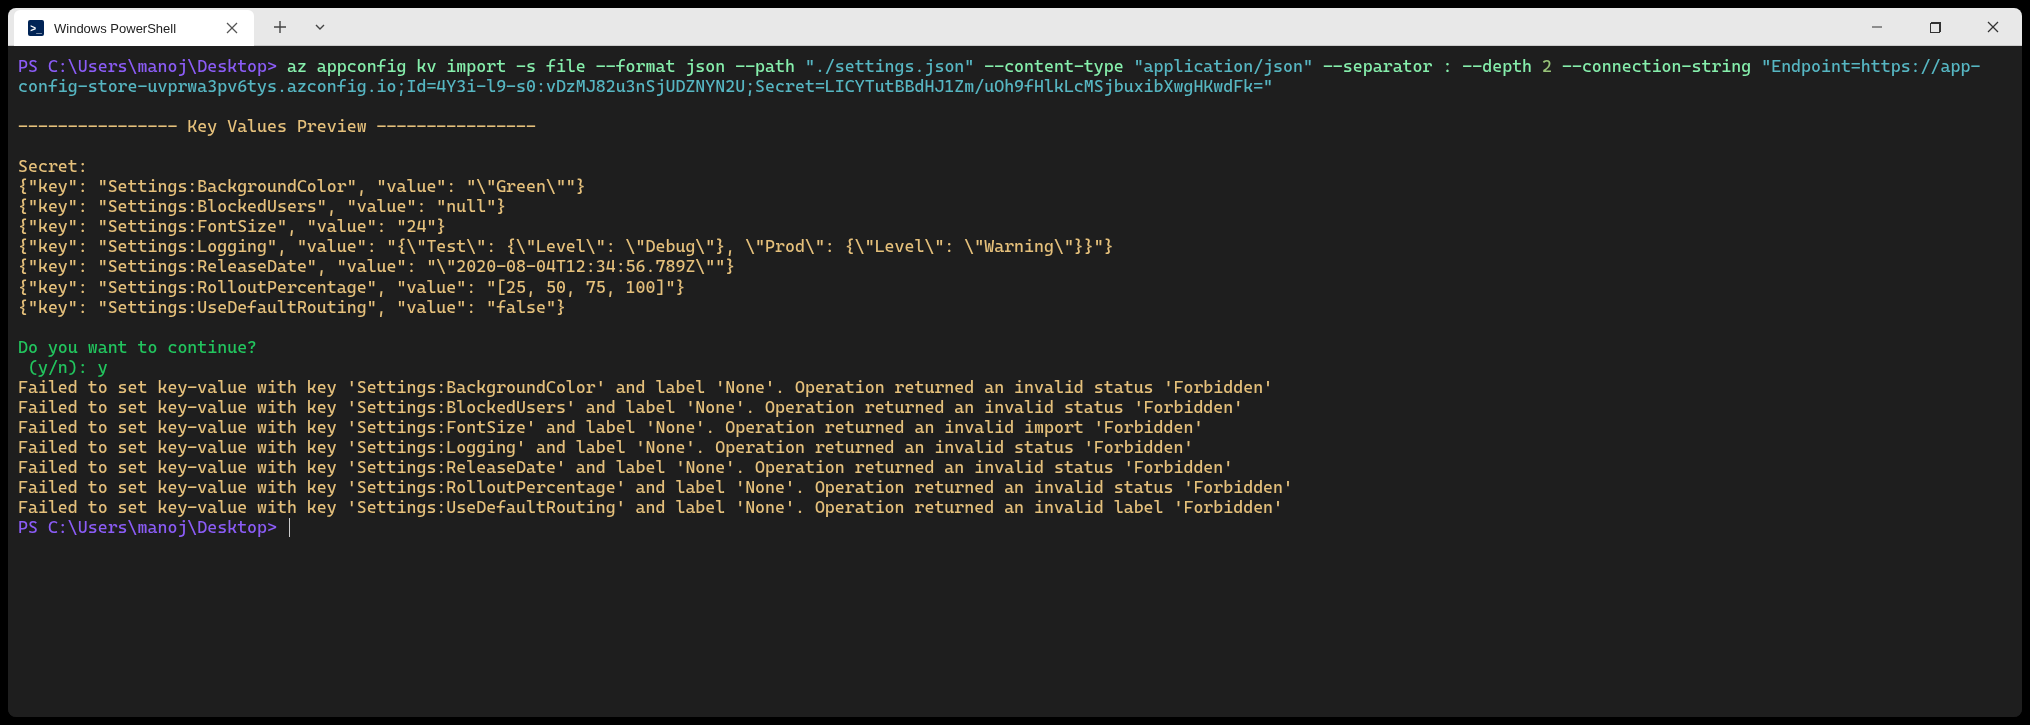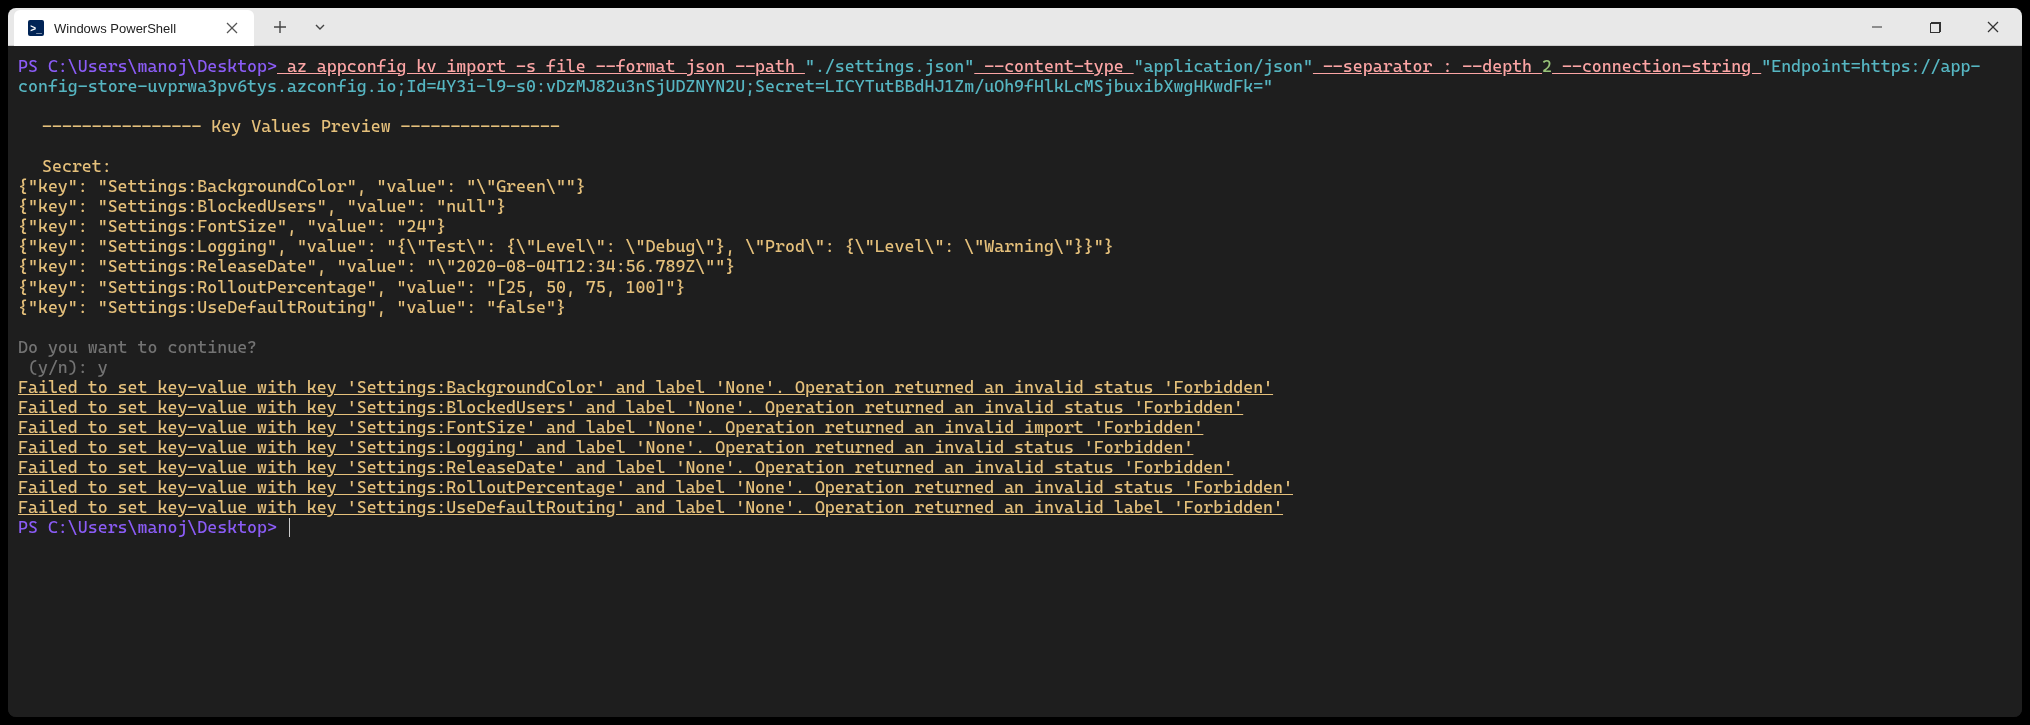--- a/index.html
+++ b/index.html
@@ -108,27 +108,27 @@
       background: #1e1e1e;
       color: #cccccc;
       font-family: "Cascadia Mono", "Consolas", monospace;
       font-size: 17px;
       line-height: 1.18;
       padding: 10px 10px;
       white-space: pre-wrap;
       overflow: hidden;
     }
     .c-prompt { color: #8b5cf6; }
-    .c-cmd    { color: #fca5a5; text-decoration: underline; }
+    .c-cmd    { color: #86efac; }
     .c-str    { color: #56b6c2; }
     .c-num    { color: #98c379; }
-    .c-head   { color: #e5c07b; margin-left: 24px; }
+    .c-head   { color: #e5c07b; }
     .c-kv     { color: #e5c07b; }
-    .c-err    { color: #e5c07b; text-decoration: underline; }
-    .c-plain  { color: #737373; margin-top: 8px; }
+    .c-err    { color: #e5c07b; }
+    .c-plain  { color: #22c55e; margin-top: 8px; }
     .cursor {
       display: inline-block;
       width: 1px;
       height: 1.1em;
       background: #cccccc;
       vertical-align: text-bottom;
       margin-left: 2px;
     }
   </style>
 </head>

